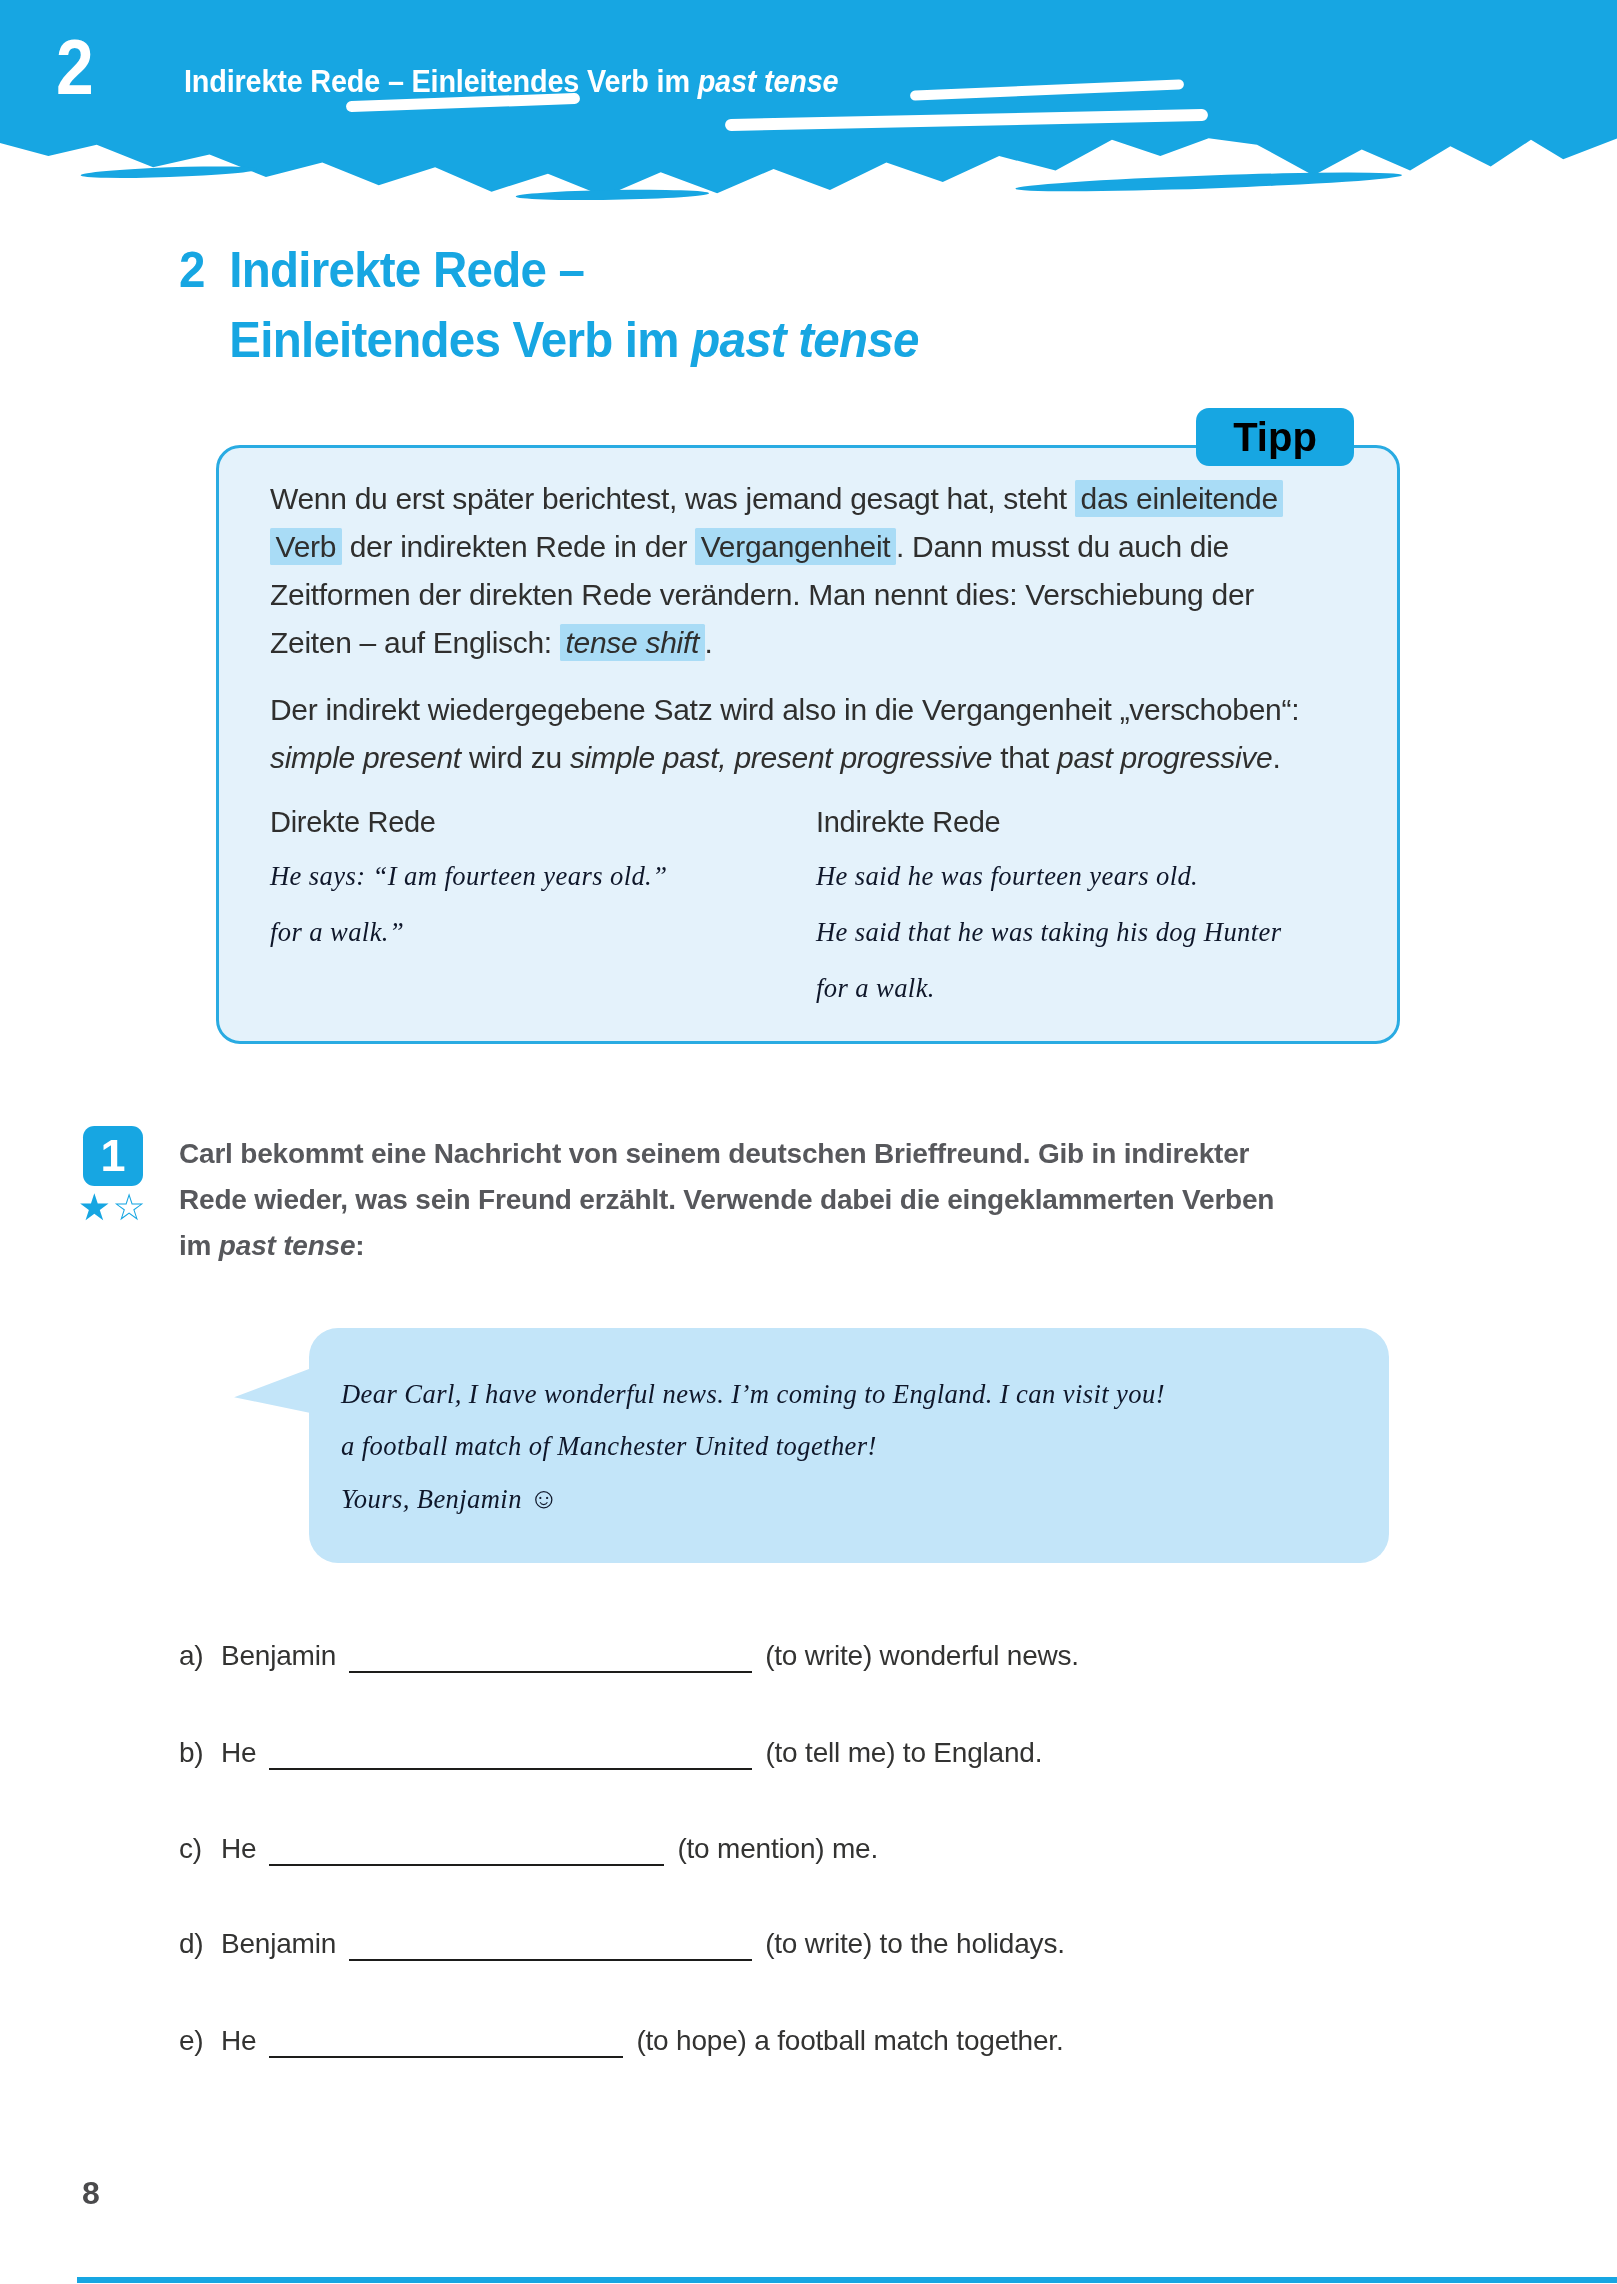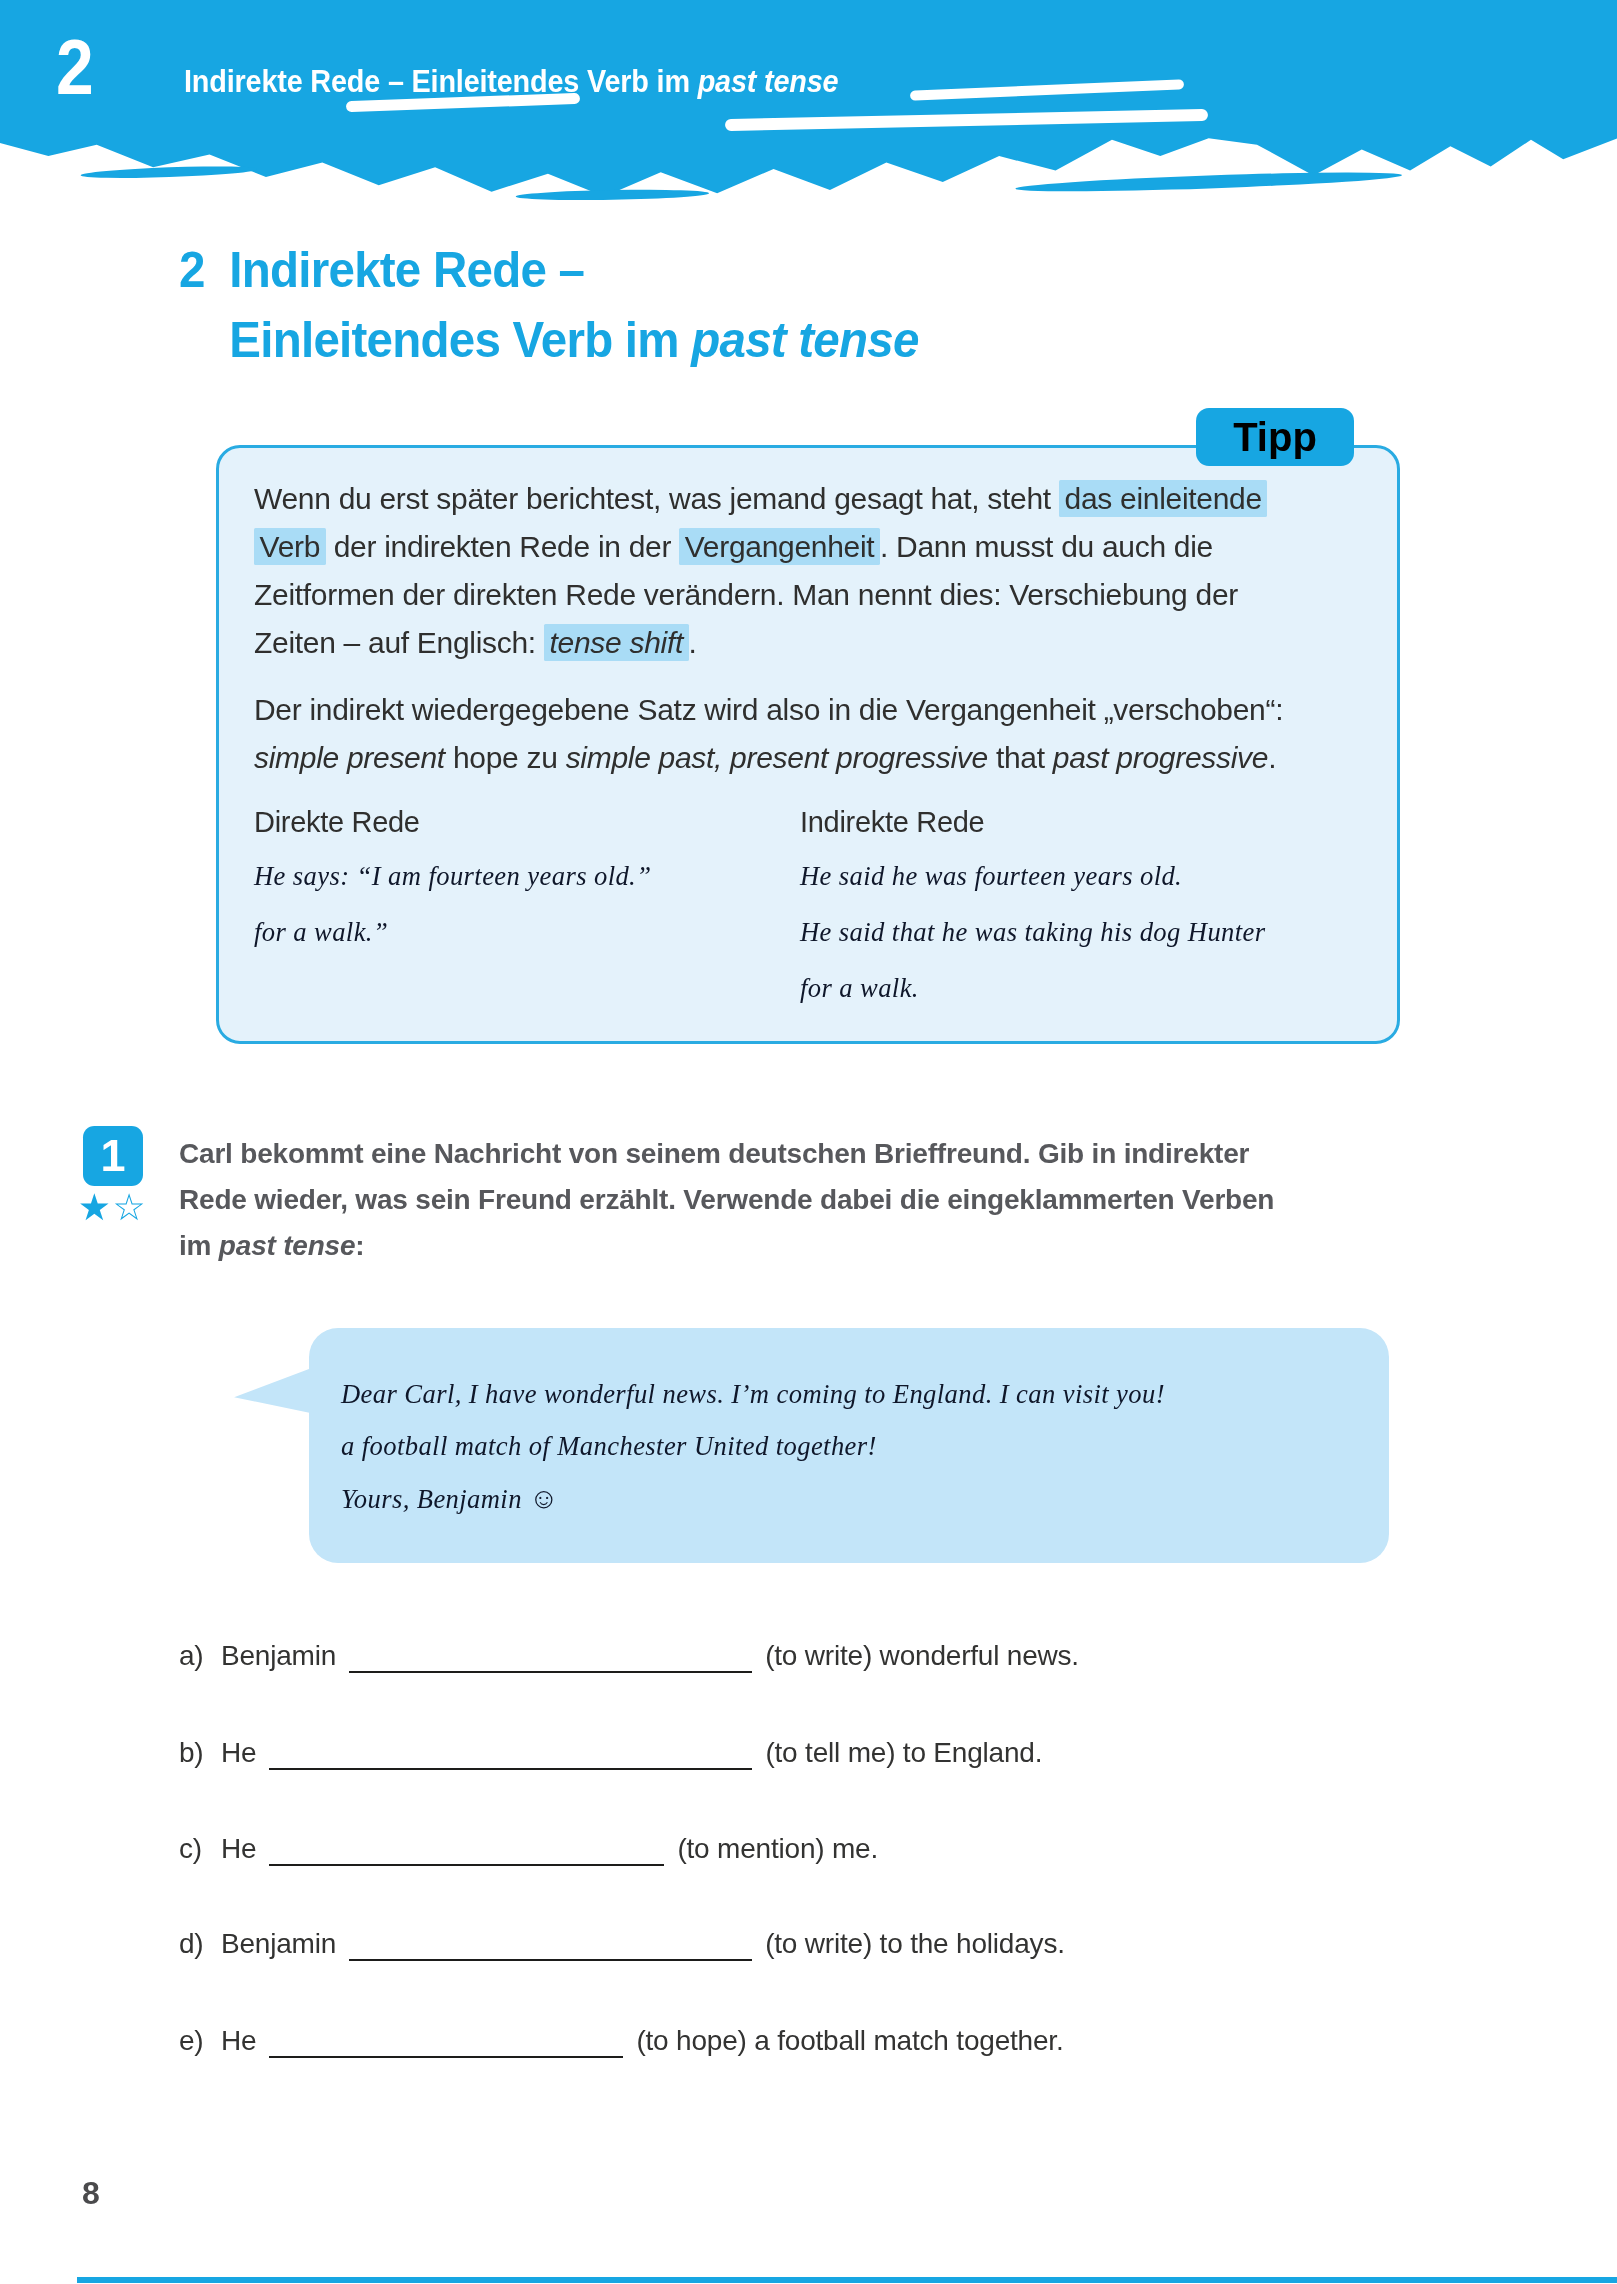--- a/index.html
+++ b/index.html
@@ -37,20 +37,21 @@
     position:absolute;left:179px;top:235px;display:flex;gap:26px;color:var(--accent);
     font-size:50px;font-weight:bold;line-height:70px;letter-spacing:-0.8px;
     transform:scaleX(.95);transform-origin:0 0;
   }
   .main-title .it{font-style:italic;}
   
   .tip-box{
     position:absolute;left:216px;top:445px;width:1184px;height:599px;box-sizing:border-box;
     background:var(--tip-fill);border:3.2px solid var(--tip-border);border-radius:24px;
     overflow:hidden;
+    padding-left:16px;
   }
   .tip-tab{
     position:absolute;left:1196px;top:408px;width:158px;height:58px;background:var(--accent);
     border-radius:13px;color:#000000;font-size:40px;font-weight:bold;
     display:flex;align-items:center;justify-content:center;z-index:3;
   }
   .tip-inner{padding:27px 32px 0 35px;}
   .tip-para{margin:0 0 19.3px 0;width:1039px;font-size:30px;line-height:48px;color:var(--ink);letter-spacing:-0.3px;}
   .hl{background:var(--highlight);padding:2.4px 5.6px;border-radius:1.6px;box-decoration-break:clone;-webkit-box-decoration-break:clone;}
   .it{font-style:italic;}
@@ -116,21 +117,21 @@
       <span>Einleitendes Verb im </span><span class="it">past tense</span>
     </span>
   </div>
 
   <div class="tip-tab">
       <span>Tipp</span>
     </div>
   <div class="tip-box">
     <div class="tip-inner">
       <p class="tip-para"><span>Wenn du erst später berichtest, was jemand gesagt hat, steht </span><span class="hl">das einleitende Verb</span><span> der indirekten Rede in der </span><span class="hl">Vergangenheit</span><span>. Dann musst du auch die Zeitformen der direkten Rede verändern. Man nennt dies: Verschiebung der Zeiten – auf Englisch: </span><span class="hl it">tense shift</span><span>.</span></p>
-      <p class="tip-para"><span>Der indirekt wiedergegebene Satz wird also in die Vergangenheit „verschoben“: </span><span class="it">simple present</span><span> hope zu </span><span class="it">simple past, present progressive</span><span> that </span><span class="it">past progressive</span><span>.</span></p>
+      <p class="tip-para"><span>Der indirekt wiedergegebene Satz wird also in die Vergangenheit „verschoben“: </span><span class="it">simple present</span><span> wird zu </span><span class="it">simple past, present progressive</span><span> that </span><span class="it">past progressive</span><span>.</span></p>
       <div class="tip-table">
         <div class="tip-col">
           <div class="tip-col-header">Direkte Rede</div>
           <div class="hand hand-line">He says: “I am fourteen years old.”</div>
           <div class="hand hand-line">for a walk.”</div>
         </div>
         <div class="tip-col right">
           <div class="tip-col-header">Indirekte Rede</div>
           <div class="hand hand-line">He said he was fourteen years old.</div>
           <div class="hand hand-line">He said that he was taking his dog Hunter</div>

